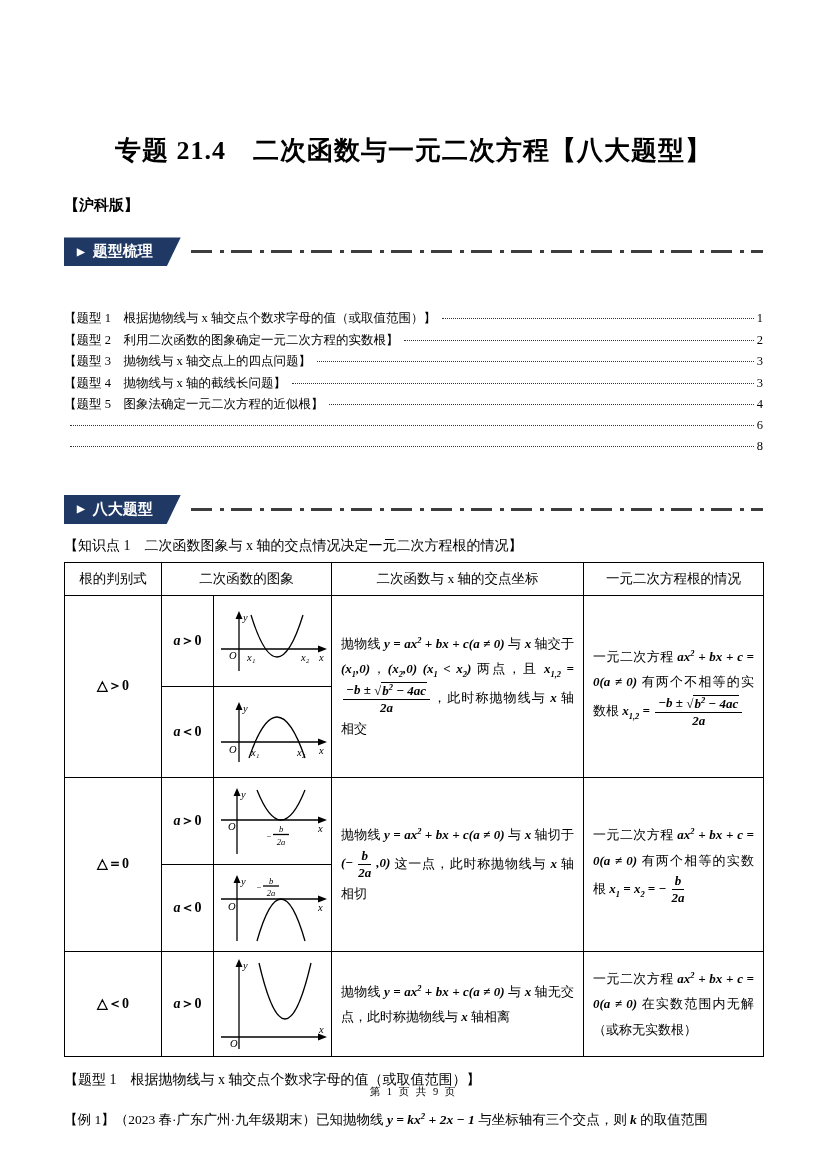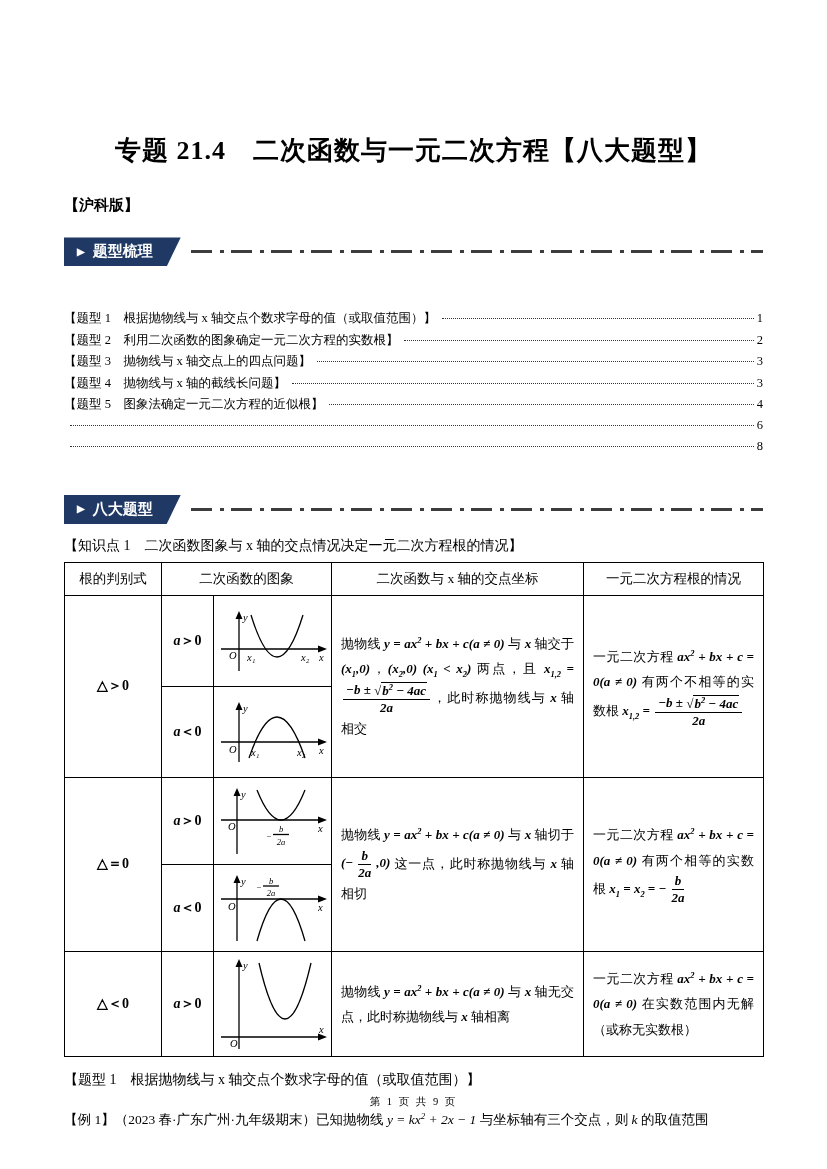--- a/index.html
+++ b/index.html
@@ -38,32 +38,32 @@
   .kt td.graph{padding:2px;}
   .h84{height:84px;} .h80{height:80px;} .h98{height:98px;}
 
   .gsvg{display:block;margin:0 auto;}
   .gsvg line,.gsvg path{stroke:#000;stroke-width:1.3;fill:none;}
   .gsvg polygon{fill:#000;stroke:none;}
   .gsvg text{font-family:"Liberation Serif",serif;font-style:italic;font-size:10.5px;fill:#000;}
   .gsvg text.sm{font-size:8.5px;}
 
   .math{font-family:"Liberation Serif",serif;font-style:italic;font-weight:bold;}
-  .example .math{font-weight:normal;margin-top:28px;}
+  .example .math{font-weight:bold;margin-top:28px;}
   sup,sub{font-size:0.65em;line-height:0;}
   .frac{display:inline-flex;flex-direction:column;align-items:center;vertical-align:middle;
         margin:0 2px;line-height:1.25;}
   .frac .fnum{border-bottom:1.3px solid #000;padding:0 3px;}
   .frac .fden{padding:0 3px;}
   .sqrt{display:inline-flex;align-items:flex-start;}
   .sqrt .radical{transform:translateY(1px);}
   .sqrt .radicand{border-top:1.3px solid #000;padding:0 1px;}
 
   .example{margin-top:20px;font-size:13.5px;line-height:1.7;white-space:nowrap;overflow:hidden;}
-  .footer{position:absolute;left:0;right:0;bottom:60px;text-align:center;font-size:10.5px;letter-spacing:2px;}
+  .footer{position:absolute;left:0;right:0;bottom:70px;text-align:center;font-size:10.5px;letter-spacing:2px;}
 </style>
 </head>
 <body>
 
 <div class="page">
 
   <h1 class="title">专题 21.4　二次函数与一元二次方程【八大题型】</h1>
   <div class="subtitle">【沪科版】</div>
 
   <div class="banner-row">

